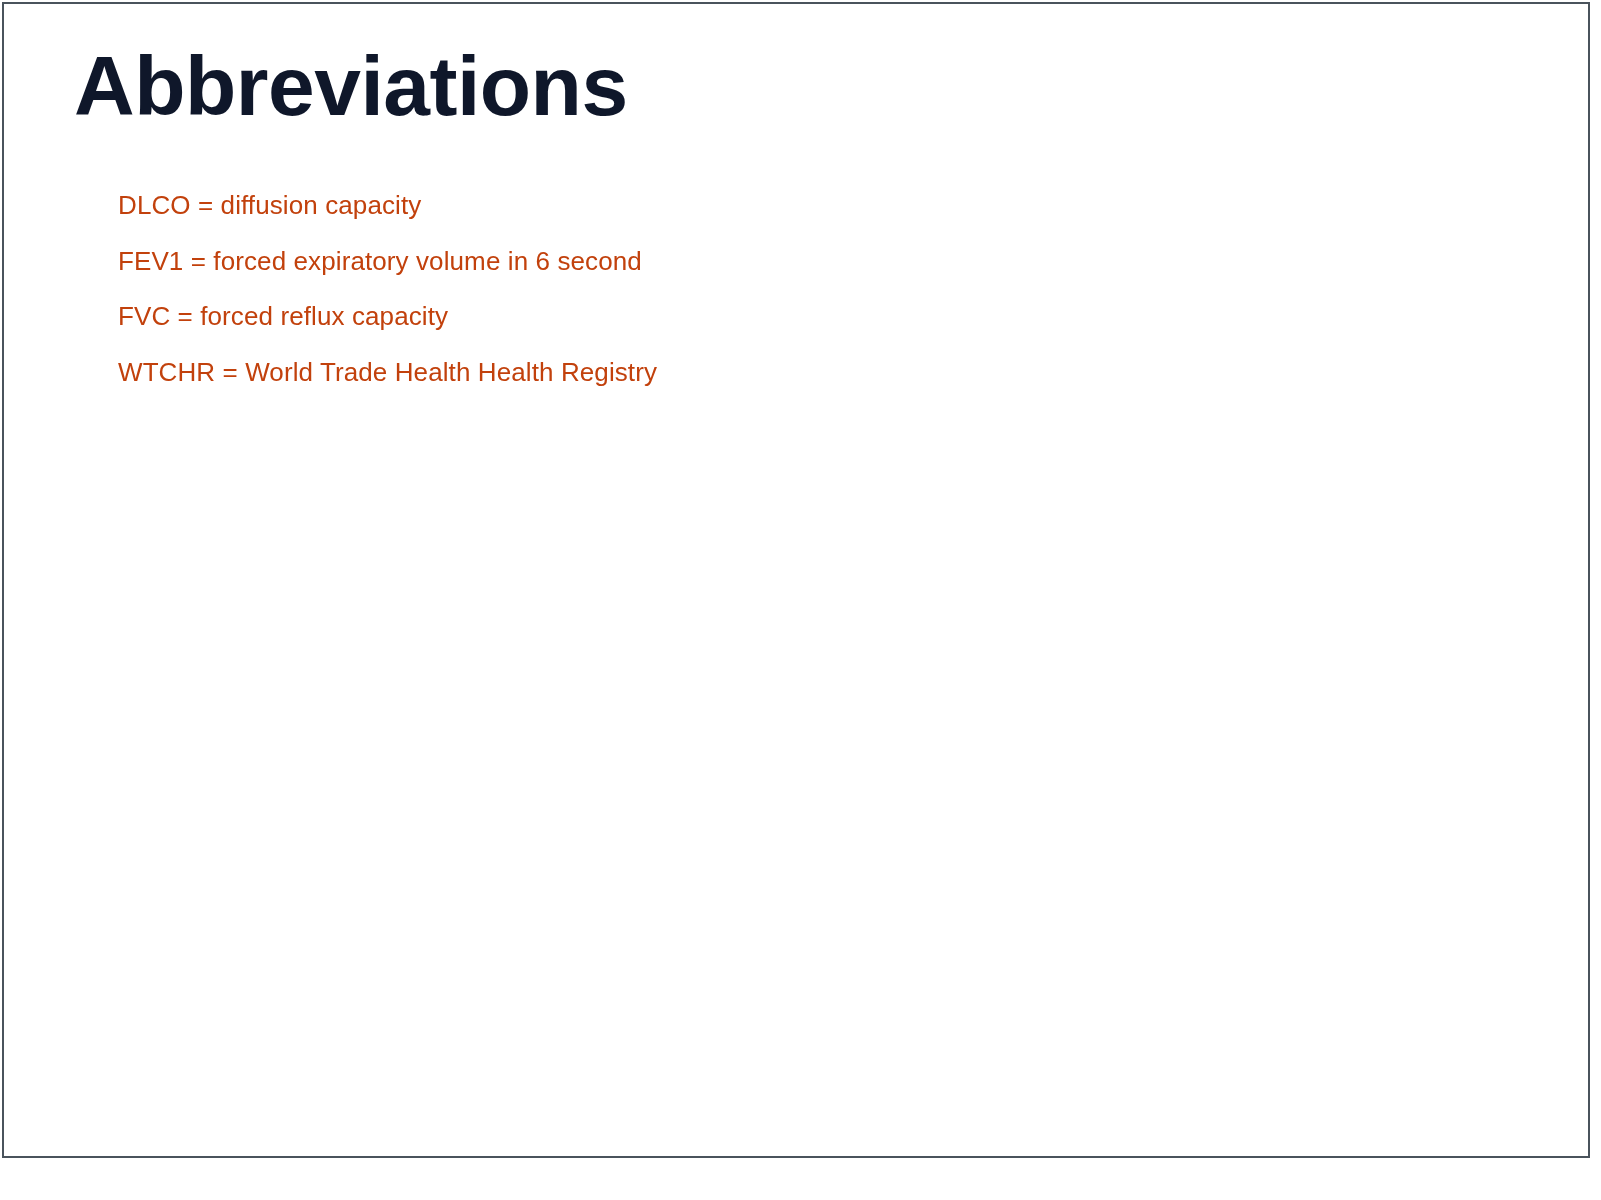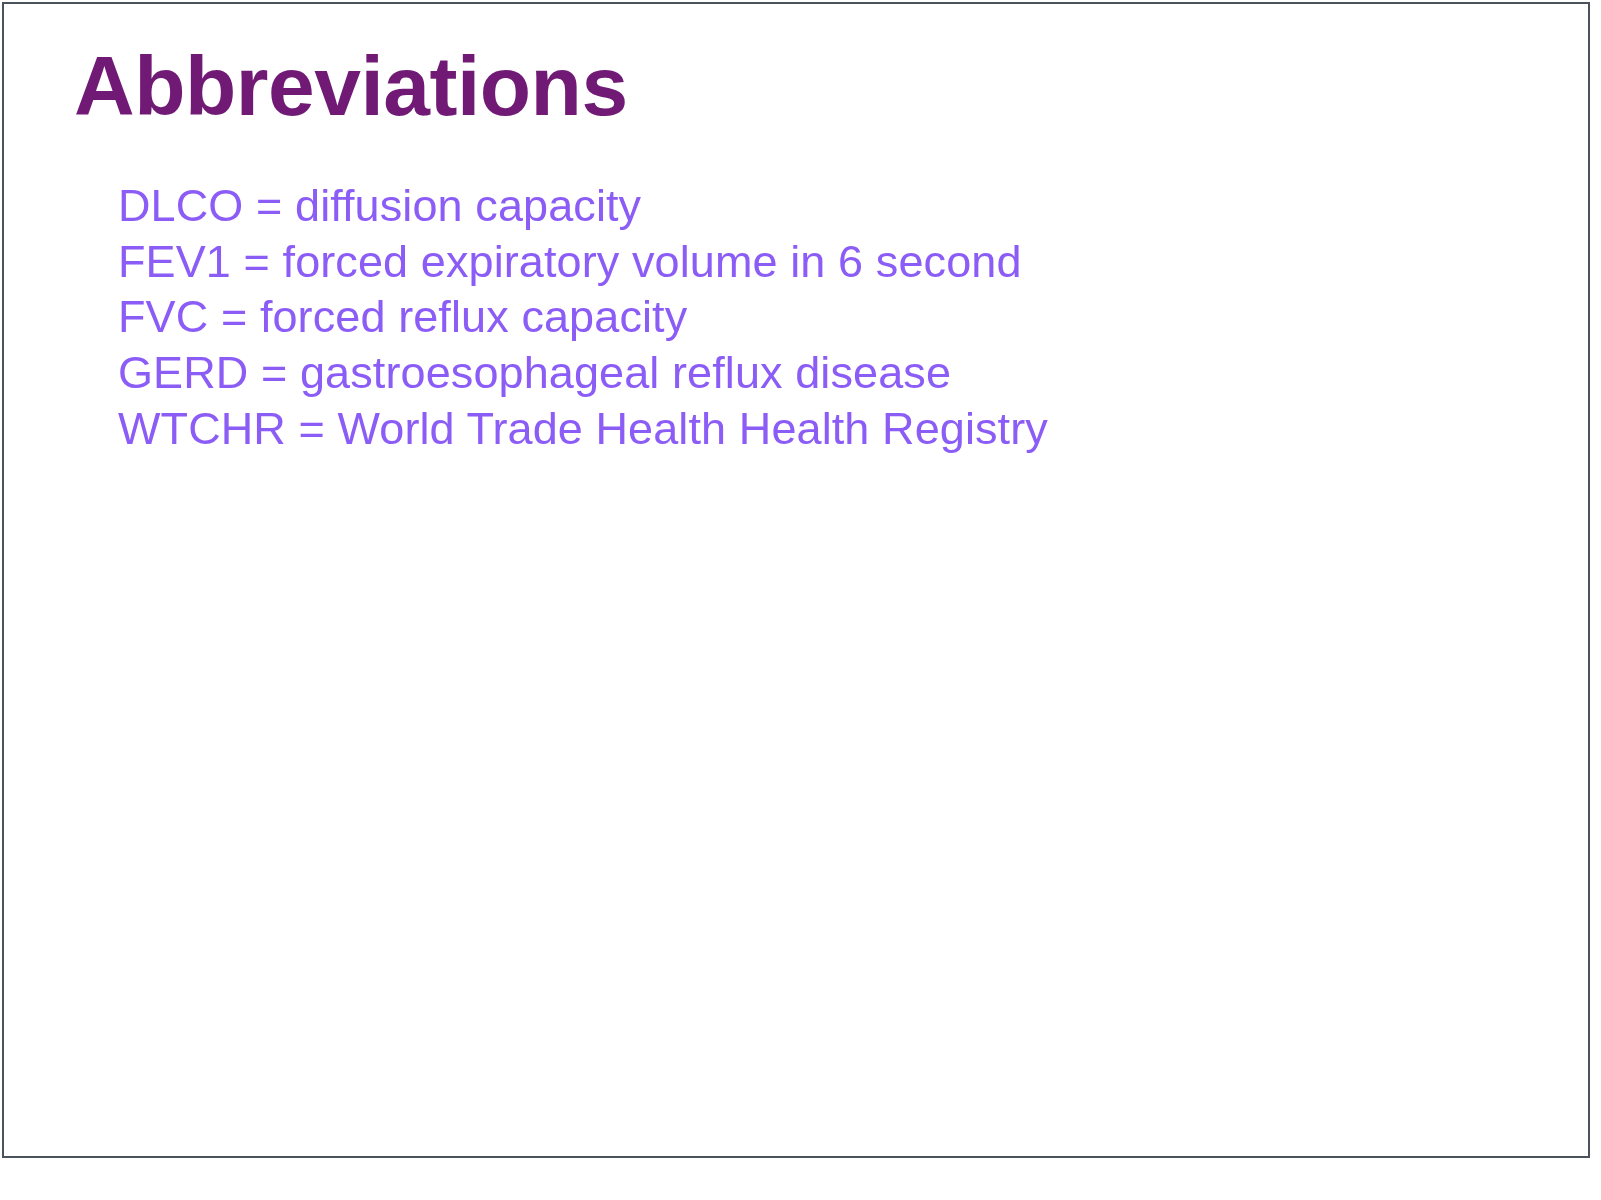--- a/index.html
+++ b/index.html
@@ -43,53 +43,52 @@
   }
 
   .slide-title {
     position: absolute;
     left: 74px;
     top: 44px;
     font-size: 84px;
     font-weight: bold;
     line-height: 1.0;
     letter-spacing: -0.5px;
-    color: #701a75;
+    color: #0f172a;
     white-space: nowrap;
   }
 
   .abbrev-list {
     position: absolute;
     left: 118px;
     top: 178px;
     width: 1340px;
   }
 
   .abbrev-item {
-    font-size: 45px;
+    font-size: 26px;
     line-height: 55.7px;
-    color: #8b5cf6;
+    color: #c2410c;
     white-space: nowrap;
     letter-spacing: 0.1px;
   }
 </style>
 </head>
 <body>
 
 <div class="slide-canvas">
 
   <div class="slide-body">
 
     <div class="slide-title">Abbreviations</div>
 
     <div class="abbrev-list">
       <div class="abbrev-item">DLCO = diffusion capacity</div>
       <div class="abbrev-item">FEV1 = forced expiratory volume in 6 second</div>
       <div class="abbrev-item">FVC = forced reflux capacity</div>
-      <div class="abbrev-item">GERD = gastroesophageal reflux disease</div>
       <div class="abbrev-item">WTCHR = World Trade Health Health Registry</div>
     </div>
 
   </div>
 
   <div class="slide-frame"></div>
 
 </div>
 
 </body></html>

